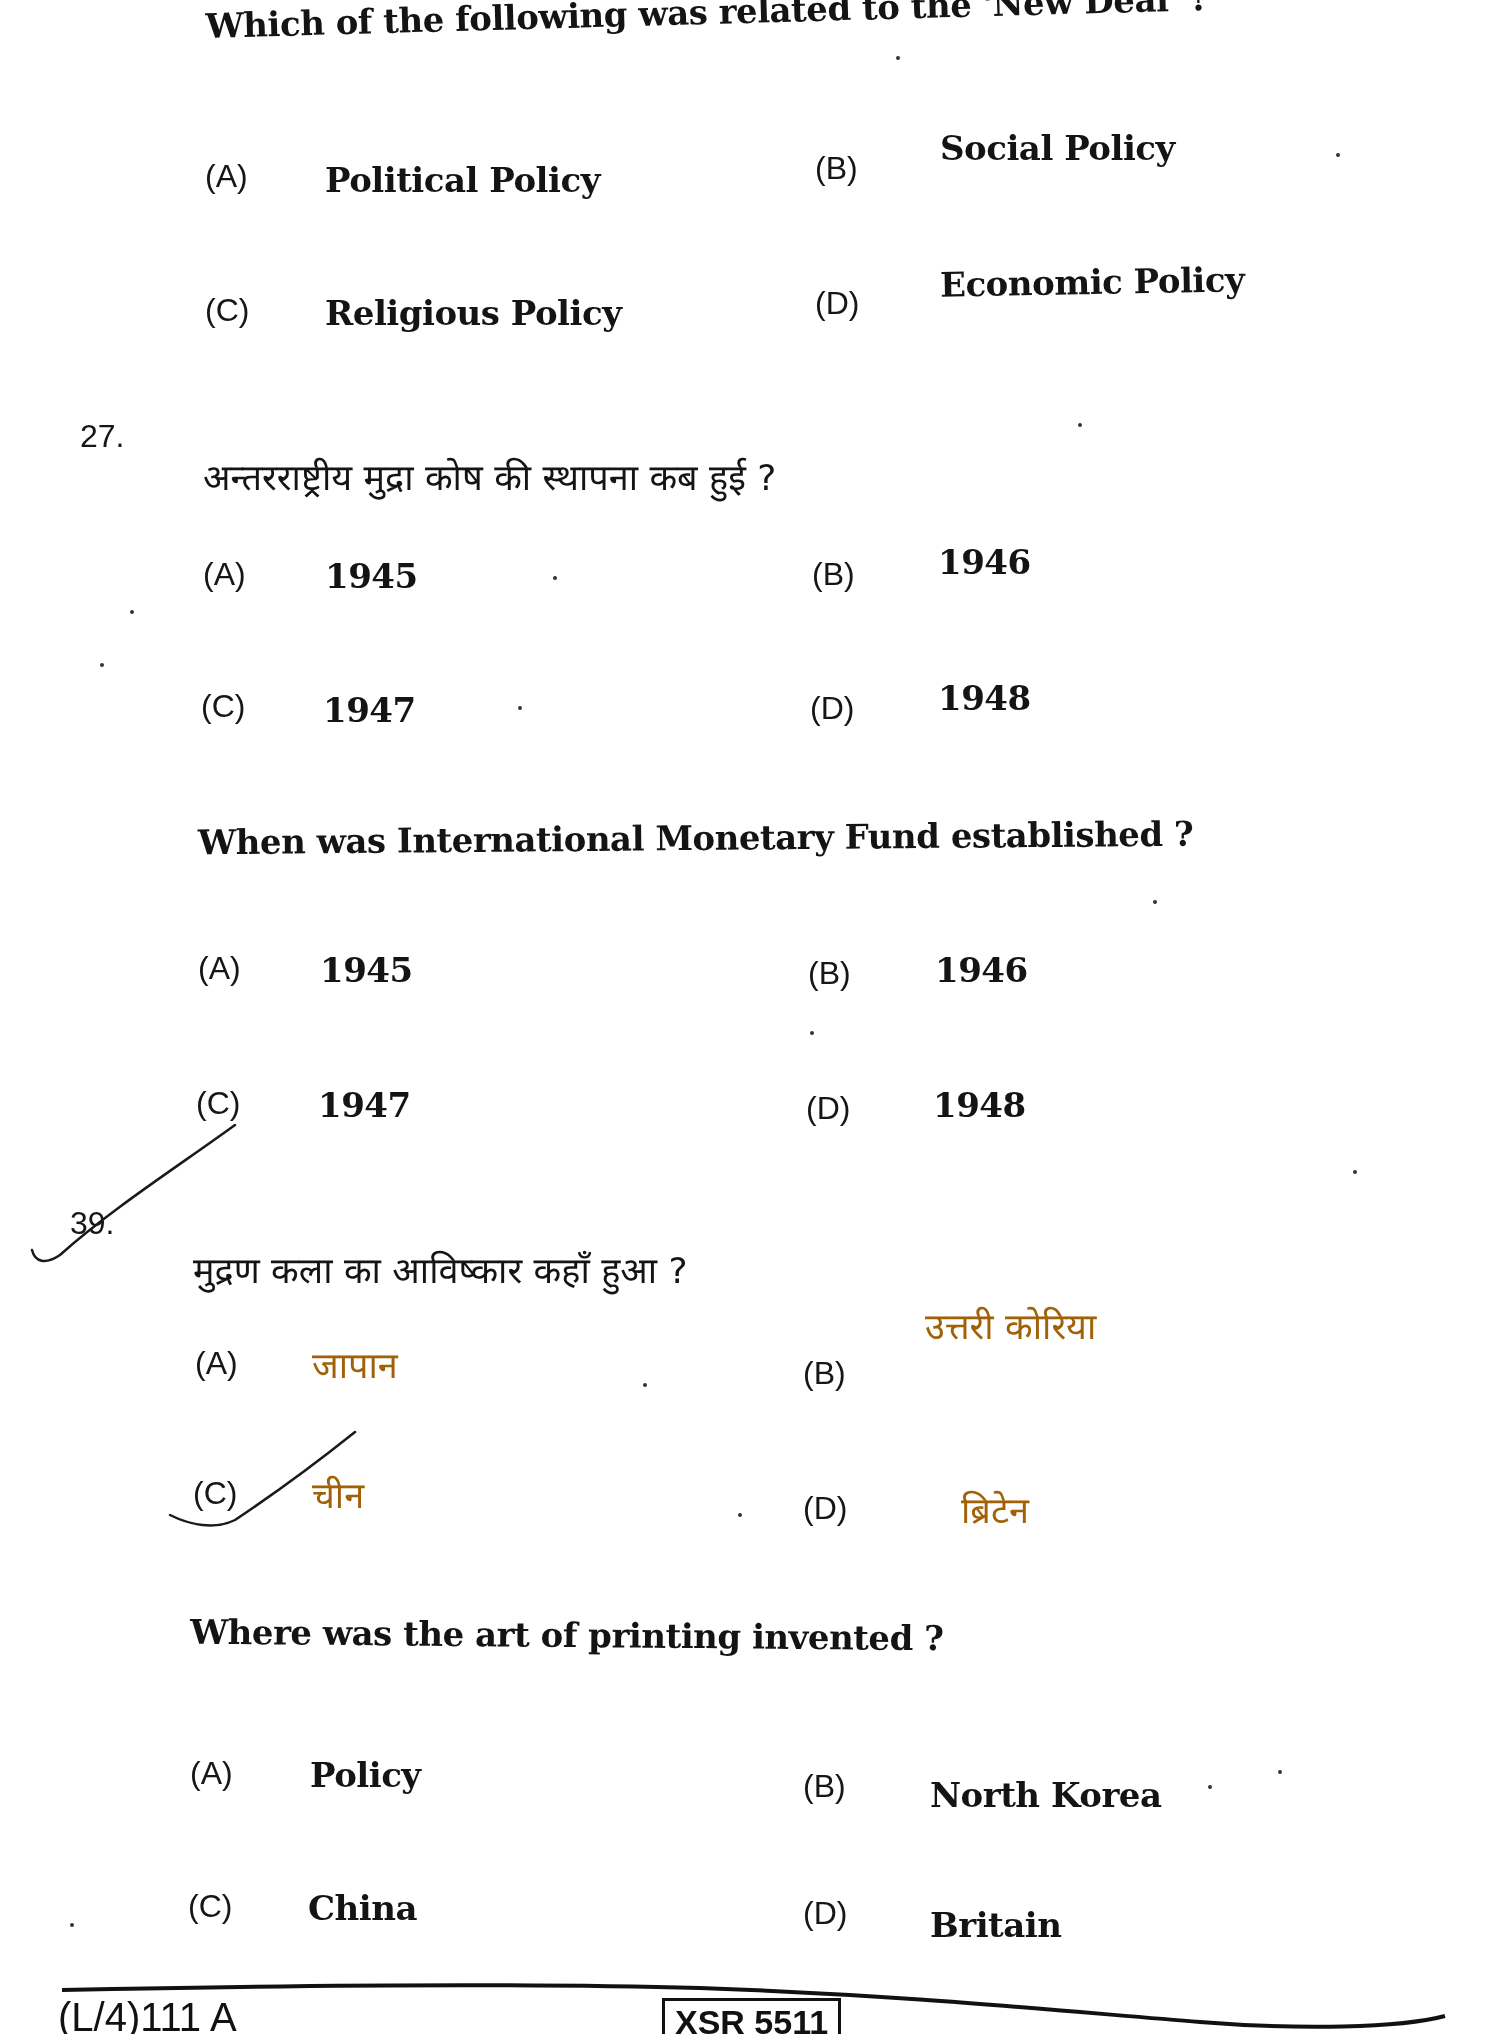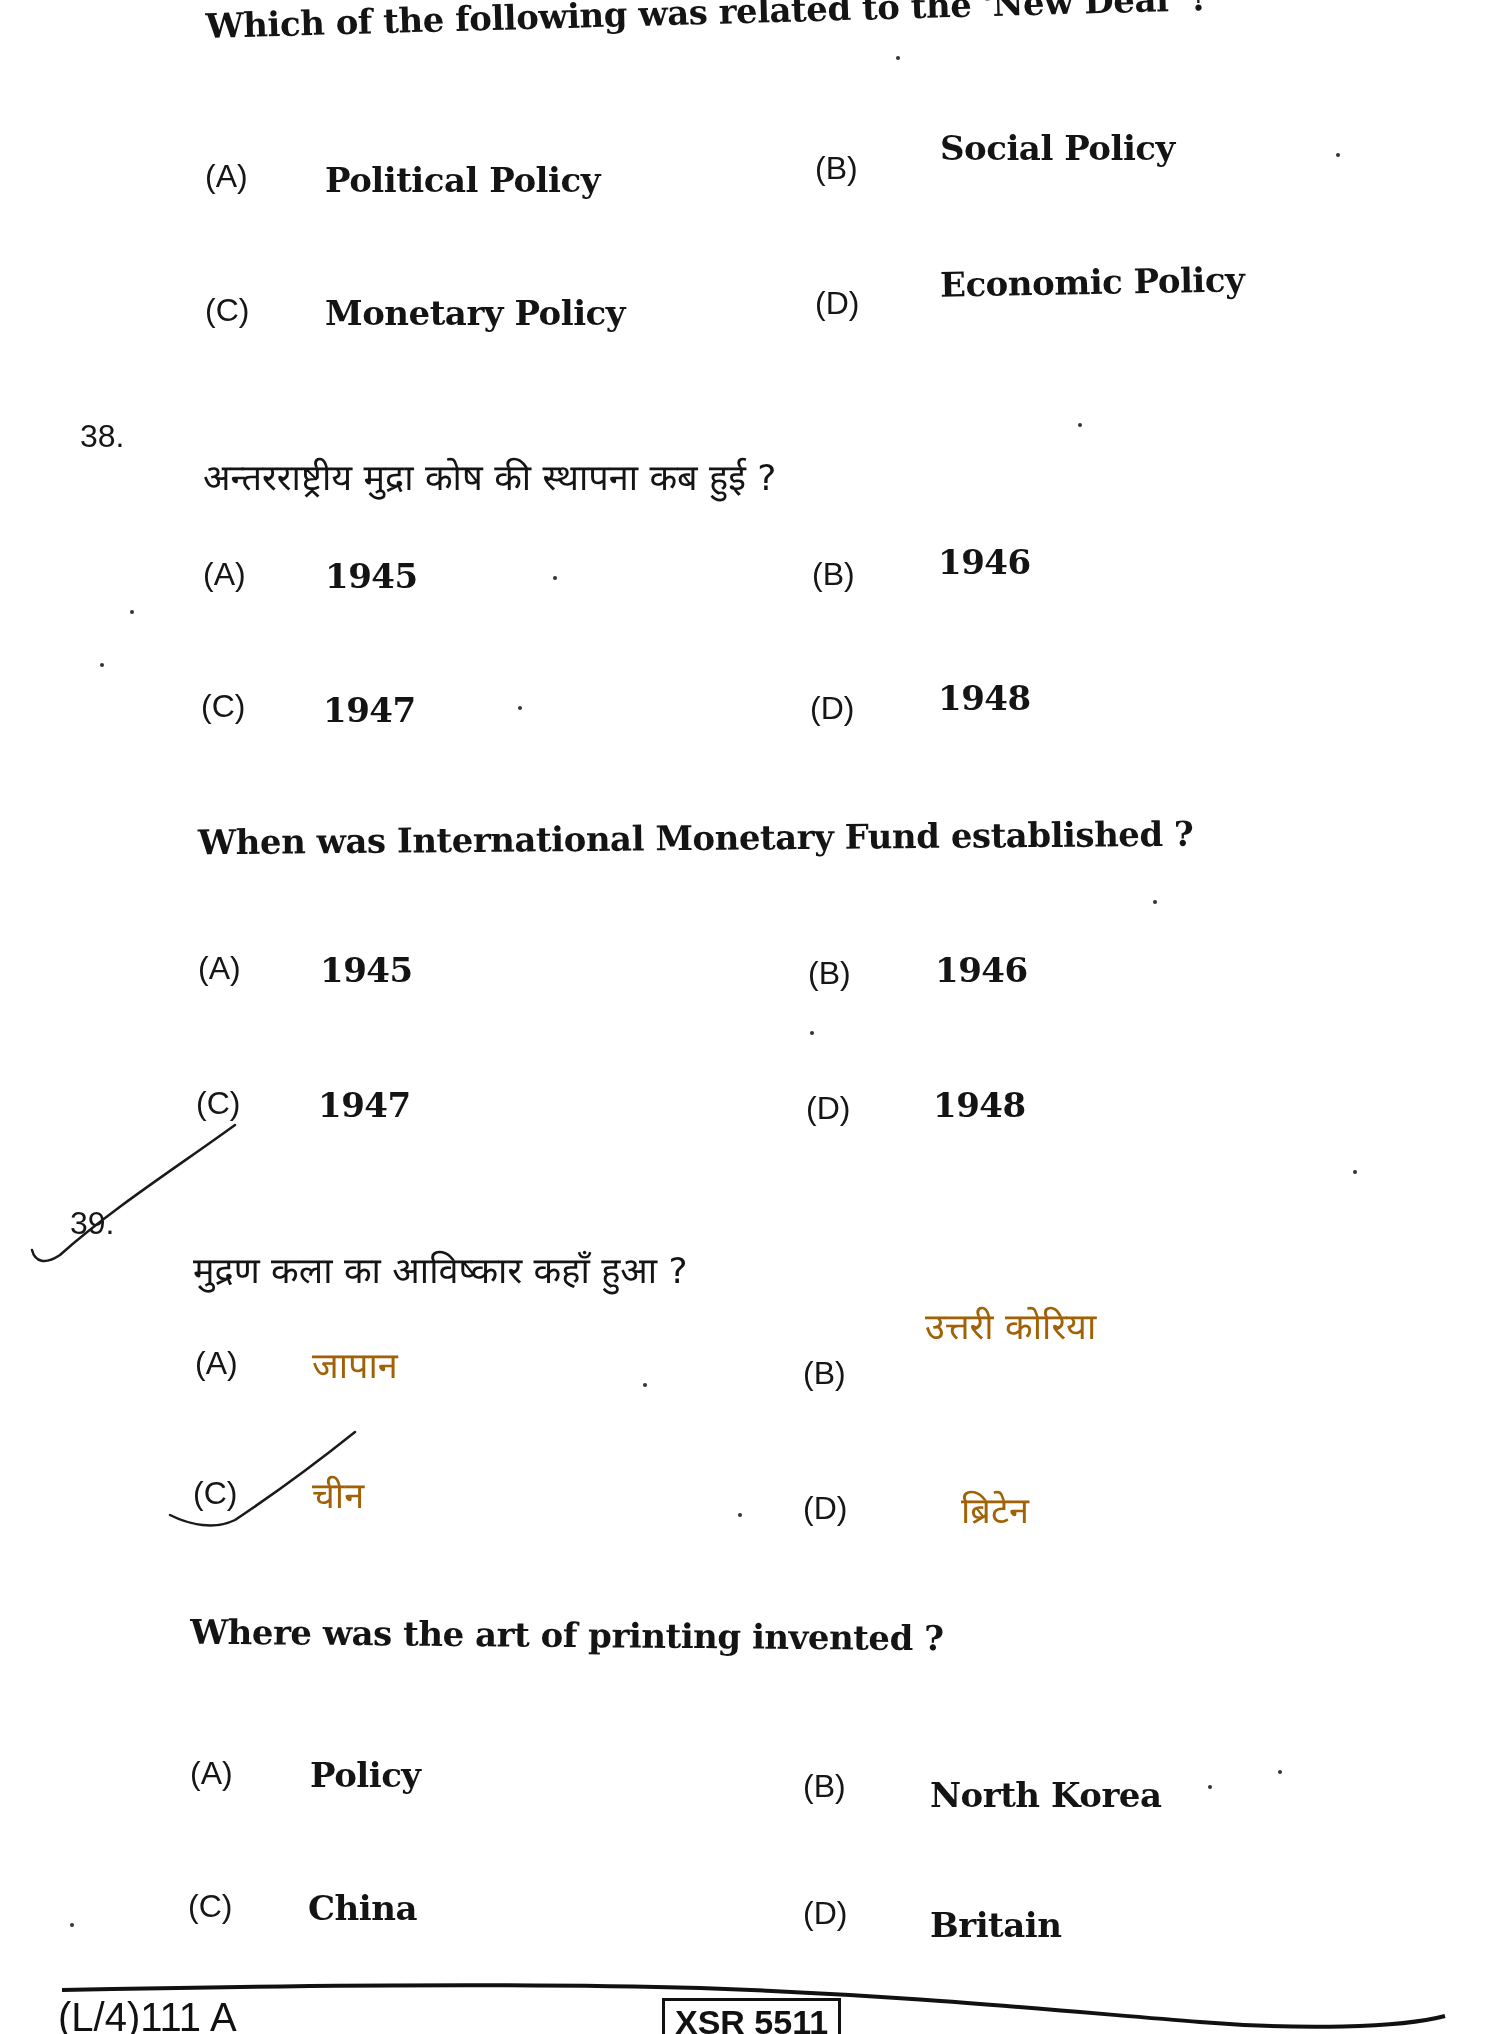--- a/index.html
+++ b/index.html
@@ -22,25 +22,25 @@
 <body>
 
 <div class="abs q-en" style="left:205px; top:6px; transform:rotate(-1.6deg); transform-origin:left top;">Which of the following was related to the 'New Deal' ?</div>
 
 <div class="abs label" style="left:205px; top:158px;">(A)</div>
 <div class="abs opt-en" style="left:325px; top:160px;">Political Policy</div>
 <div class="abs label" style="left:815px; top:150px;">(B)</div>
 <div class="abs opt-en" style="left:940px; top:128px;">Social Policy</div>
 
 <div class="abs label" style="left:205px; top:292px;">(C)</div>
-<div class="abs opt-en" style="left:325px; top:293px;">Monetary Policy</div>
+<div class="abs opt-en" style="left:325px; top:293px;">Religious Policy</div>
 <div class="abs label" style="left:815px; top:285px;">(D)</div>
 <div class="abs opt-en" style="left:940px; top:262px; transform:rotate(-1deg);">Economic Policy</div>
 
-<div class="abs qnum" style="left:80px; top:418px;">38.</div>
+<div class="abs qnum" style="left:80px; top:418px;">27.</div>
 <div class="abs q-hi" style="left:203px; top:412px;">अन्तरराष्ट्रीय मुद्रा कोष की स्थापना कब हुई ?</div>
 
 <div class="abs label" style="left:203px; top:556px;">(A)</div>
 <div class="abs opt-en" style="left:325px; top:556px;">1945</div>
 <div class="abs label" style="left:812px; top:556px;">(B)</div>
 <div class="abs opt-en" style="left:938px; top:542px;">1946</div>
 
 <div class="abs label" style="left:201px; top:688px;">(C)</div>
 <div class="abs opt-en" style="left:323px; top:690px;">1947</div>
 <div class="abs label" style="left:810px; top:690px;">(D)</div>

